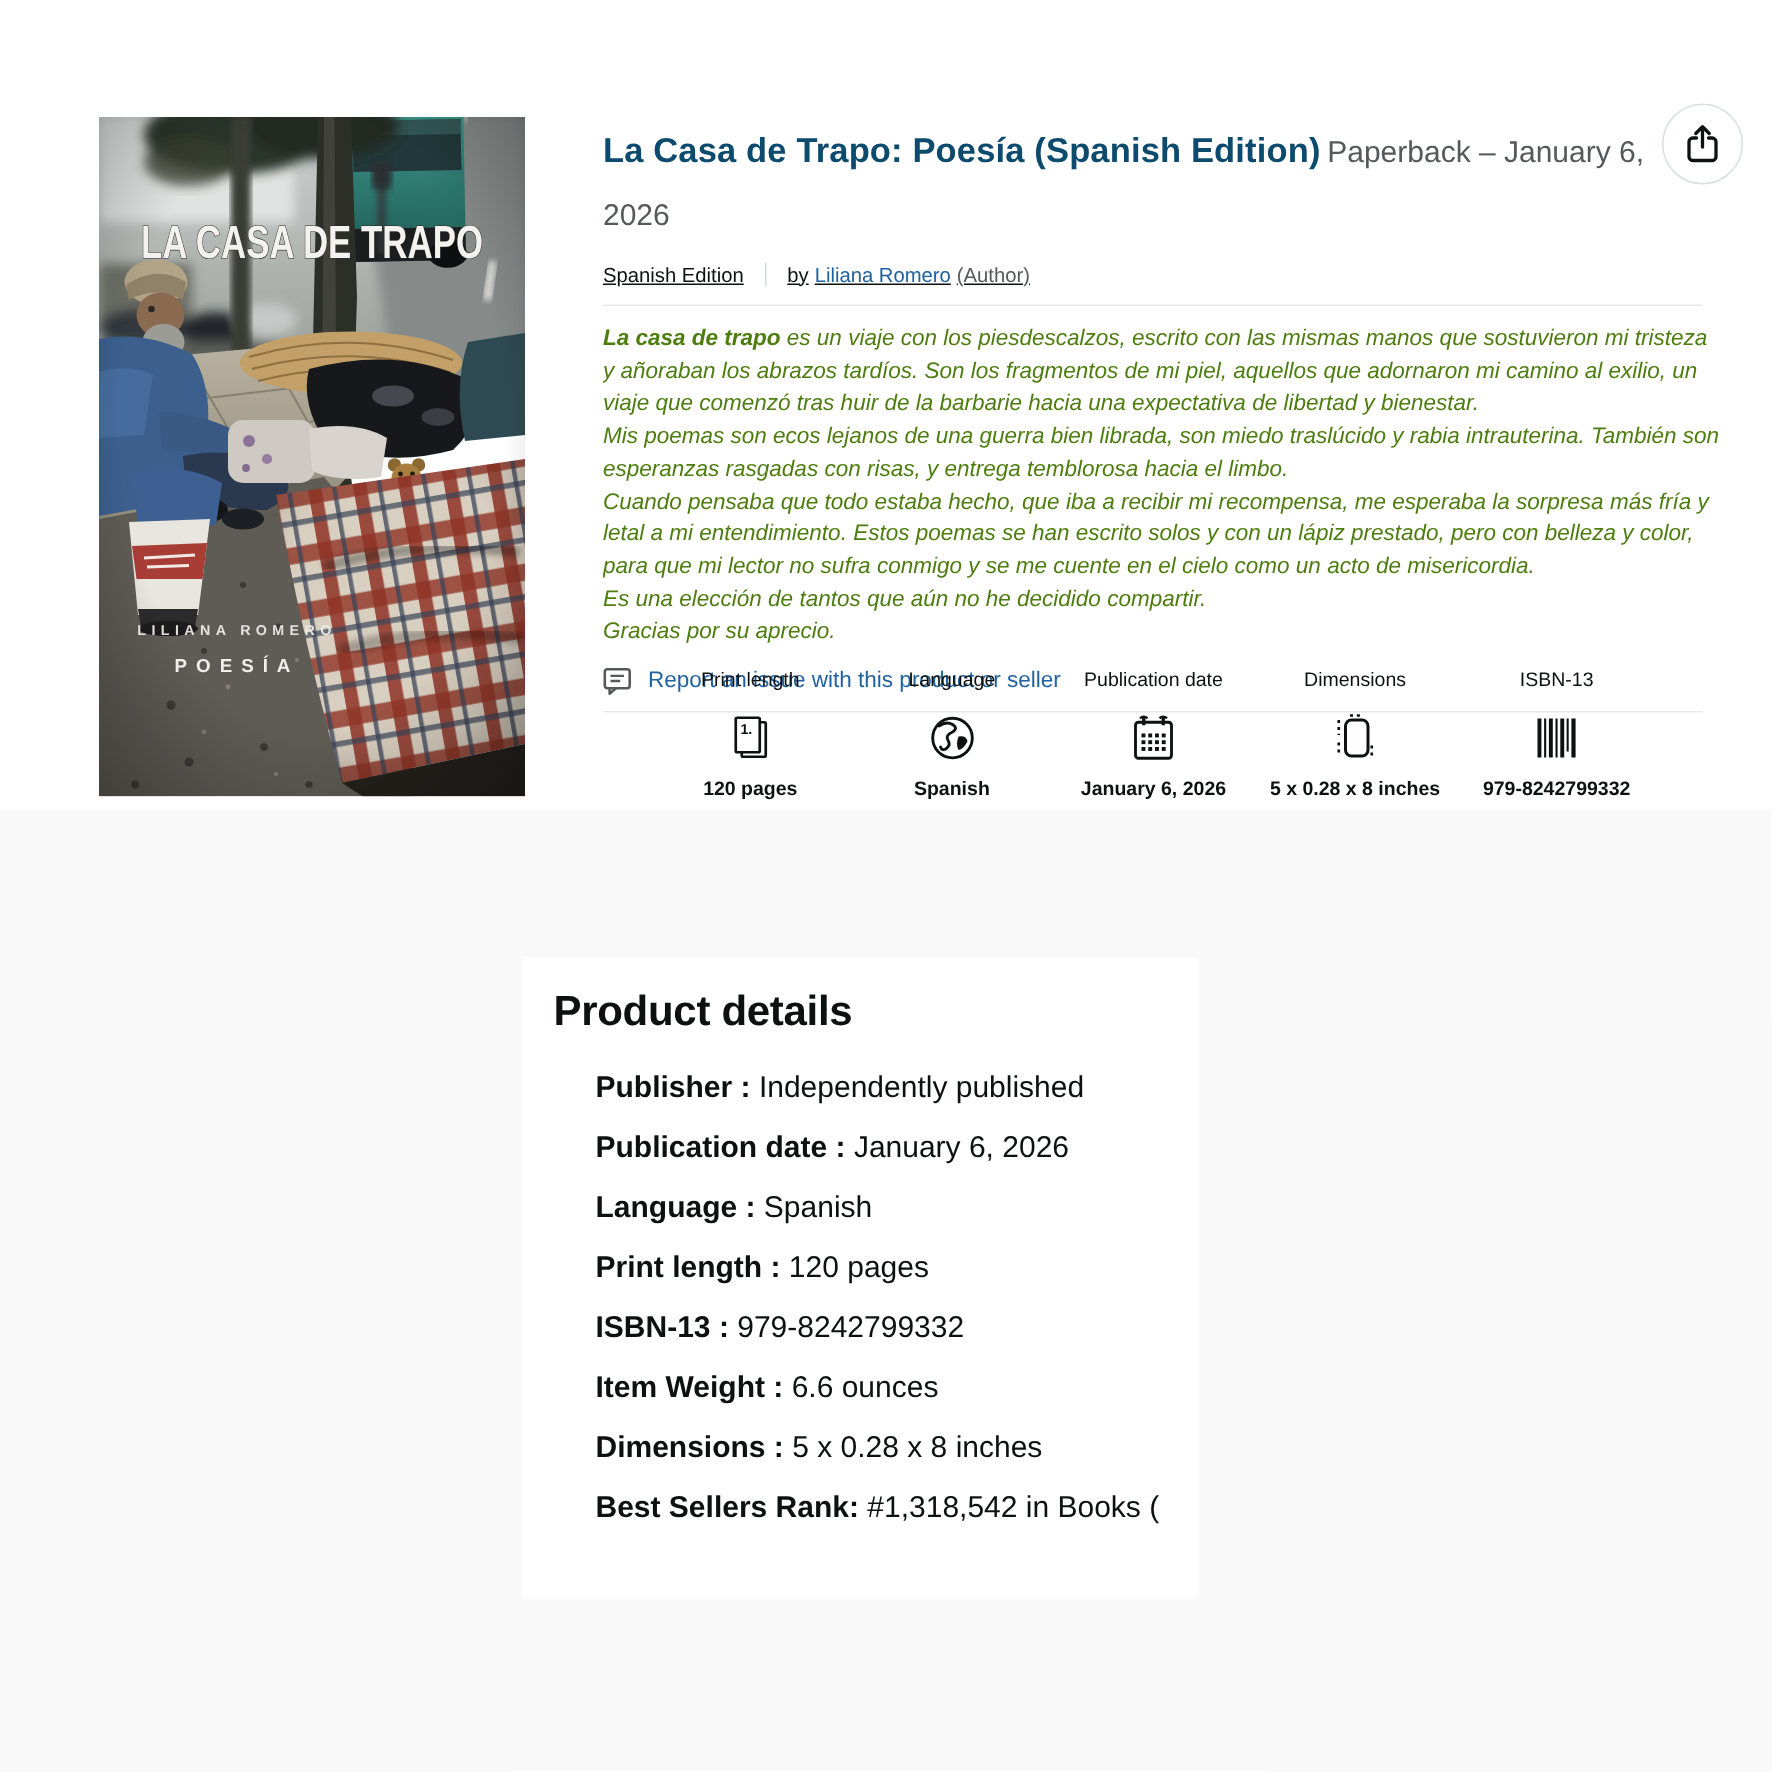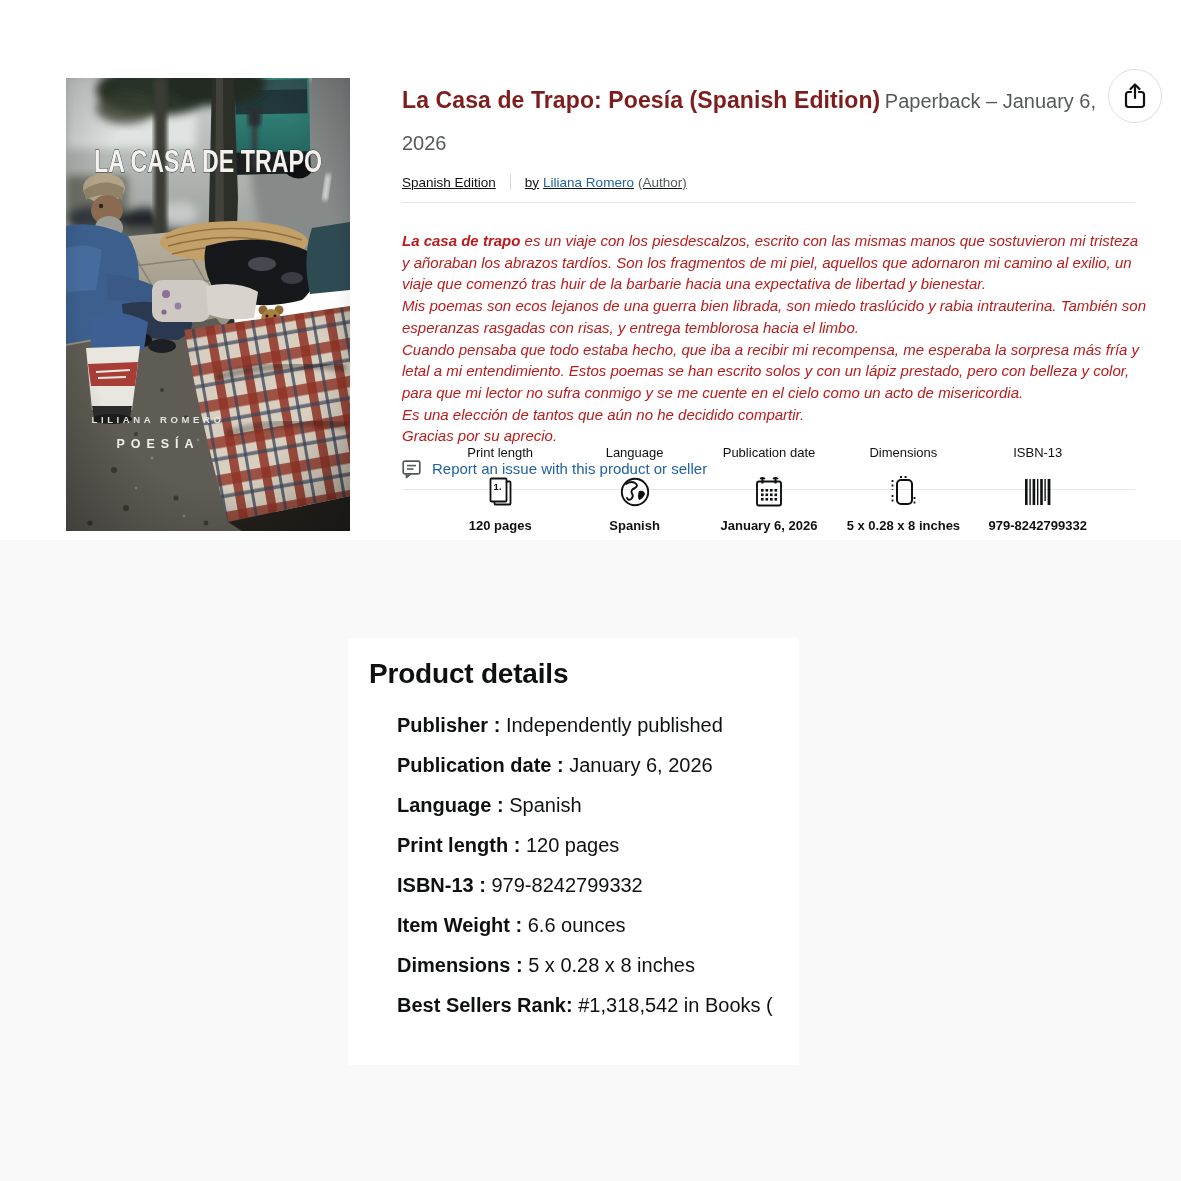--- a/index.html
+++ b/index.html
@@ -12,31 +12,31 @@
   }
   .band{position:absolute;left:0;top:540px;width:1181px;height:641px;background:#f9f9f9;}
 
   
   .cover{position:absolute;left:66px;top:78px;width:284px;height:453px;overflow:hidden;}
   .cover svg{display:block;}
 
   
   .main{position:absolute;left:402px;top:80px;width:779px;height:470px;overflow:hidden;}
   .title-wrap{width:740px;line-height:40px;}
-  .title{font-size:23px;font-weight:600;color:#7f1d1d;letter-spacing:.1px;}
+  .title{font-size:23px;font-weight:600;color:#0c4a6e;letter-spacing:.1px;}
   .subtitle{font-size:20px;font-weight:400;color:#565959;}
   .byline{margin-top:9px;display:flex;align-items:center;font-size:13.5px;text-decoration:underline;}
   .edition{color:#0f1111;}
   .vsep{width:0;height:16px;border-left:1px solid #d5d9d9;margin:0 14px;}
   .by{color:#0f1111;margin-right:4px;}
   .author-link{color:#2162a1;text-decoration:none;cursor:pointer;margin-right:4px;}
   .author-suffix{color:#565959;}
   .hr{height:0;border-top:1px solid #e7e7e7;width:733px;}
   .hr1{margin-top:12px;}
-  .desc{margin-top:27px;width:745px;font-style:italic;font-size:15px;line-height:21.7px;color:#b91c1c;}
+  .desc{margin-top:11px;width:745px;font-style:italic;font-size:15px;line-height:21.7px;color:#4d7c0f;}
   .desc p{margin:0;}
   .lead{font-weight:700;}
   .report{margin-top:13px;display:flex;gap:10px;}
   .report-label{font-size:15px;color:#2162a1;cursor:pointer;}
   .hr2{margin-top:10px;}
 
   .facts{position:absolute;left:31px;top:365px;width:672px;display:flex;}
   .fact{width:134.4px;display:flex;flex-direction:column;align-items:center;text-align:center;}
   .fact-label{font-size:13px;color:#0f1111;height:16px;}
   .fact-icon{height:38px;margin-top:12px;display:flex;align-items:center;justify-content:center;}

